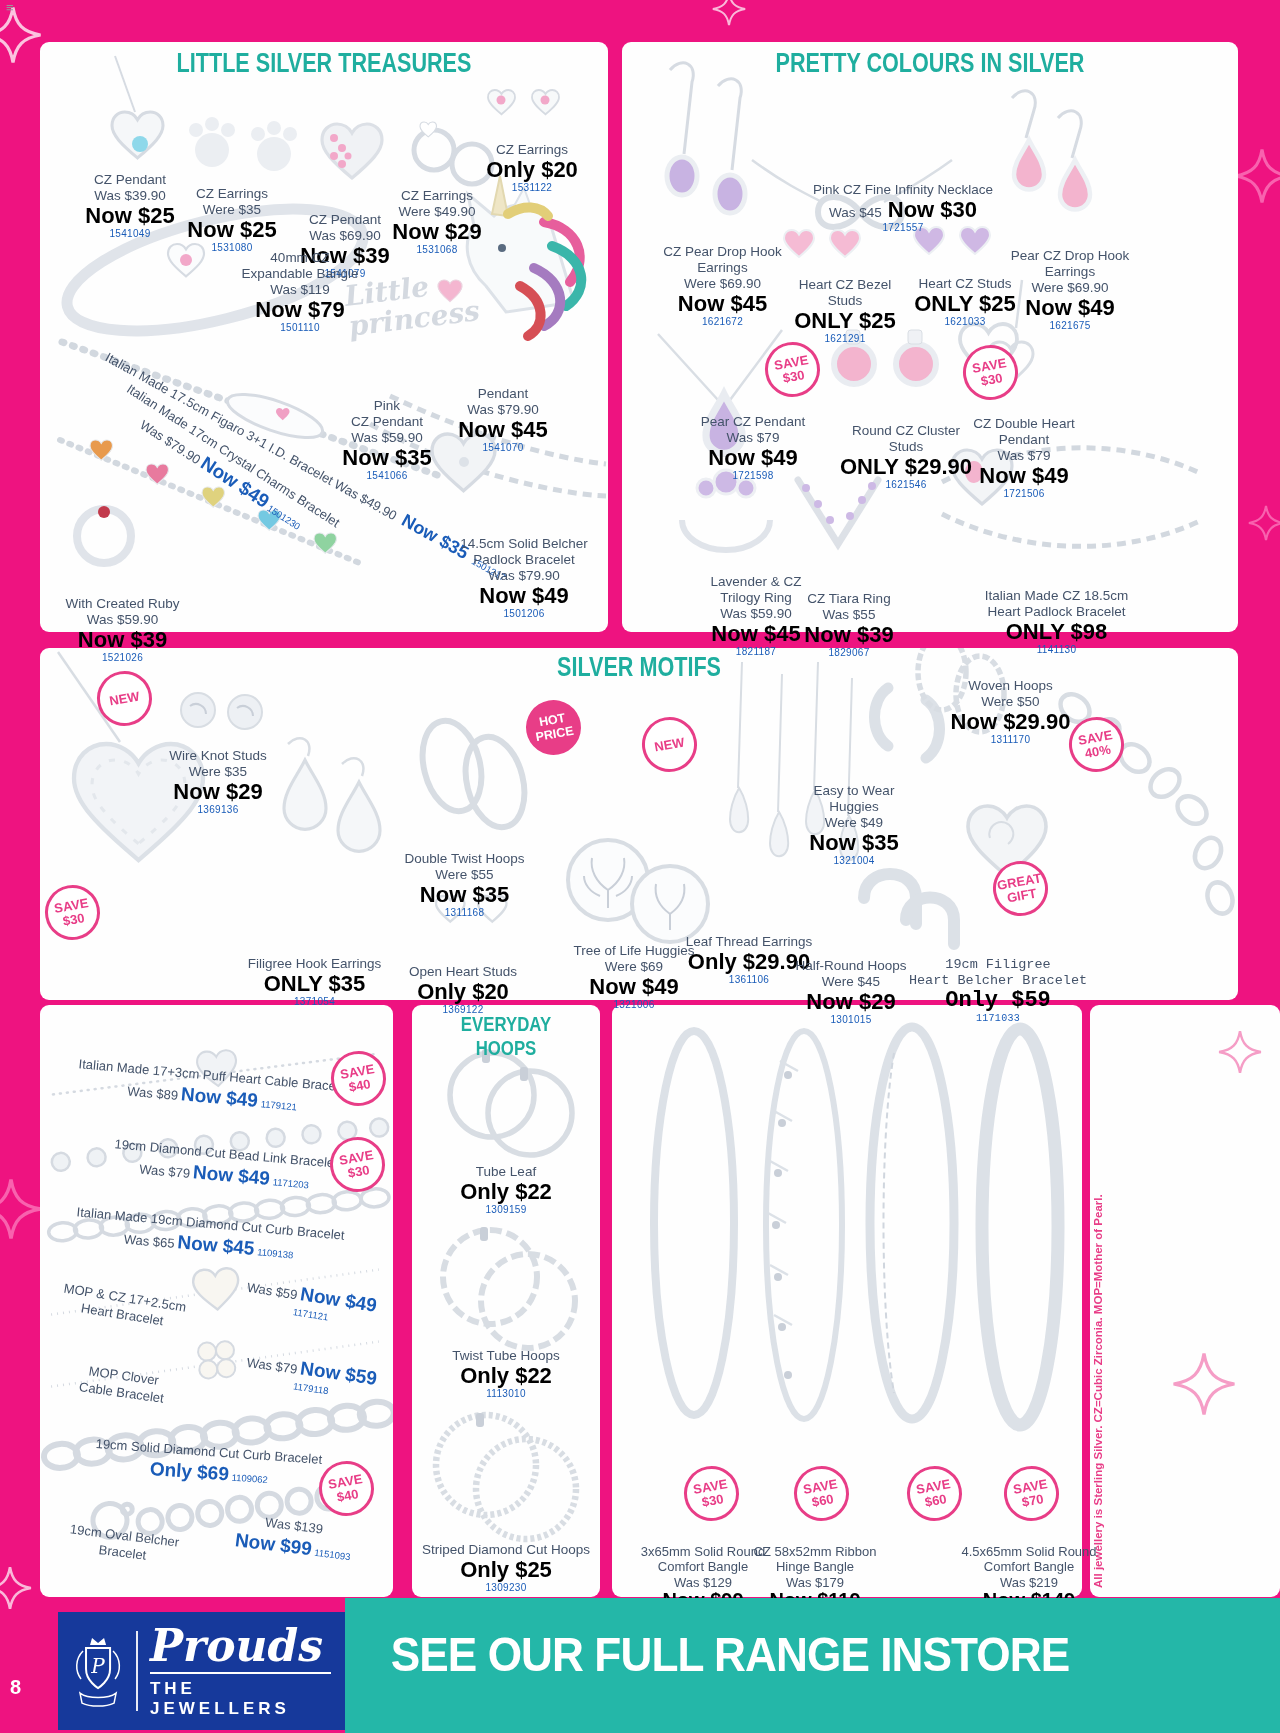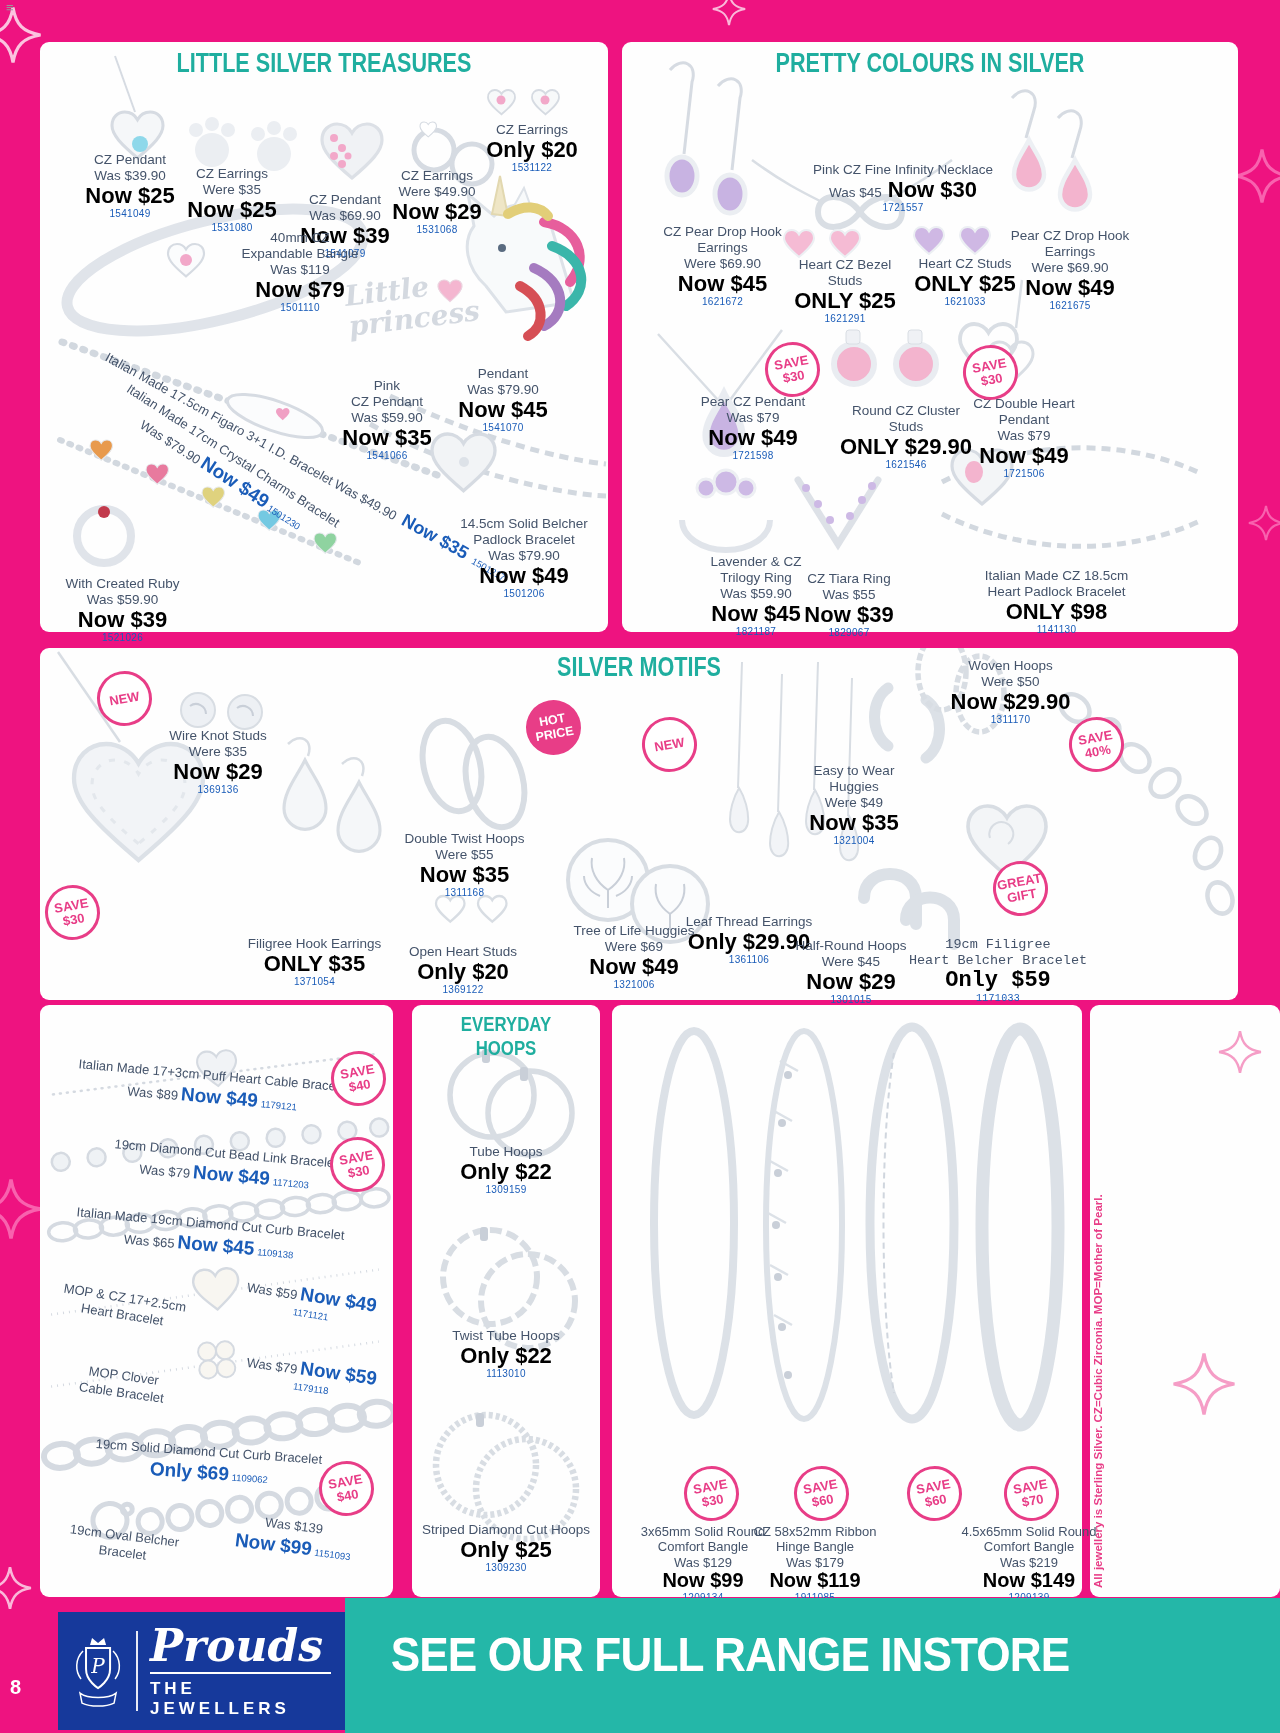--- a/index.html
+++ b/index.html
@@ -4,21 +4,21 @@
 <style>
   html,body{margin:0;padding:0;background:#333;}
   #page{position:relative;width:1280px;height:1733px;background:#EE1380;overflow:hidden;
         font-family:"Liberation Sans",sans-serif;}
   .panel{position:absolute;background:#FEFEFE;border-radius:9px;}
   .ptitle{position:absolute;color:#1FAE9F;font-weight:bold;text-align:center;
           transform:scaleX(.8);font-size:27px;letter-spacing:0;}
   .deco{position:absolute;}
   .star{position:absolute;}
   
-  .cap{position:absolute;text-align:center;color:#44536A;font-size:13.5px;line-height:1.18;}
+  .cap{position:absolute;text-align:center;color:#44536A;font-size:13.5px;line-height:1.18;margin-top:20px;}
   .cap .nm{white-space:pre-line;}
   .cap .ws{white-space:pre-line;}
   .cap .nw{color:#000000;font-weight:bold;font-size:22px;line-height:1.05;white-space:pre-line;}
   .cap .sk{color:#1A5CB8;font-size:10px;letter-spacing:.3px;margin-top:1px;}
   .cap.small{font-size:13px;}
   .cap.small .nw{font-size:20px;}
   .wn{display:flex;justify-content:center;align-items:baseline;gap:6px;}
   
   .diag{position:absolute;white-space:nowrap;color:#44536A;font-size:13px;transform-origin:0 0;}
   .diag .dnow{color:#1A5CB8;font-weight:bold;font-size:18px;margin-left:4px;}
@@ -608,21 +608,21 @@
         <rect x="70" y="44" width="8" height="14" rx="3"></rect>
         <rect x="108" y="62" width="8" height="14" rx="3"></rect>
         <rect x="68" y="222" width="8" height="14" rx="3"></rect>
         <rect x="64" y="408" width="8" height="14" rx="3"></rect>
       </g>
   </svg>
 
   <div class="ptitle" style="left:412px;top:1012px;width:188px;font-size:21px;">EVERYDAY HOOPS</div>
 
   <div class="cap" style="left:426px;top:1144px;width:160px;">
-    <div class="nm">Tube Hoops</div>
+    <div class="nm">Tube Leaf</div>
     <div class="nw">Only $22</div>
     <div class="sk">1309159</div>
   </div>
   <div class="cap" style="left:426px;top:1328px;width:160px;">
     <div class="nm">Twist Tube Hoops</div>
     <div class="nw">Only $22</div>
     <div class="sk">1113010</div>
   </div>
   <div class="cap" style="left:413px;top:1522px;width:186px;">
     <div class="nm">Striped Diamond Cut Hoops</div>

